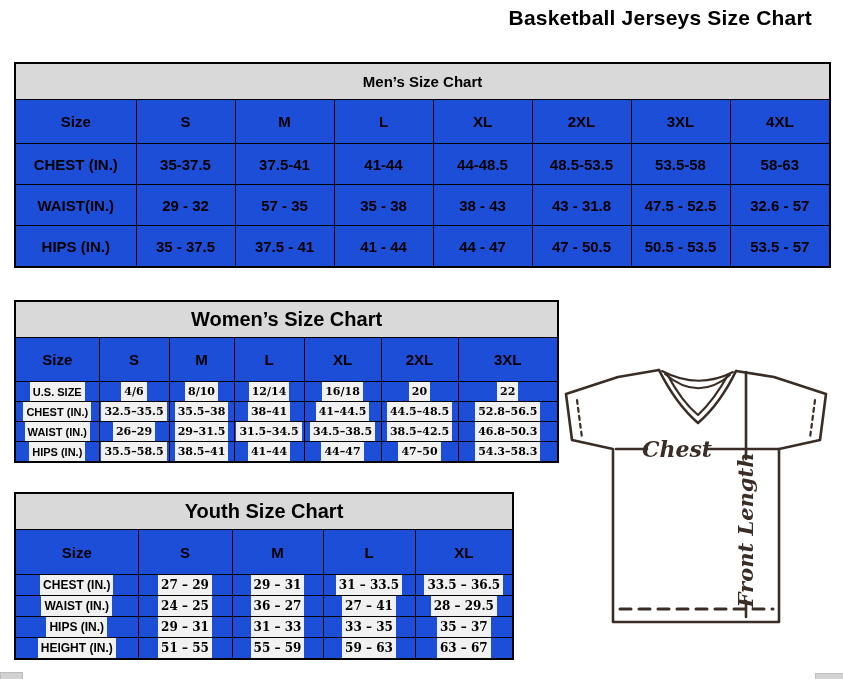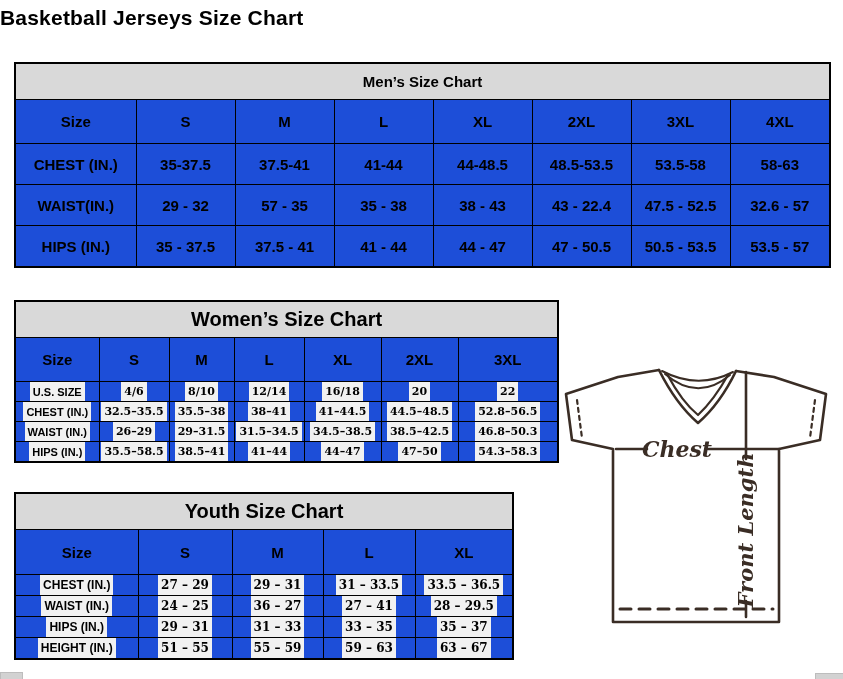--- a/index.html
+++ b/index.html
@@ -6,21 +6,21 @@
   body{
     position:relative;
     width:843px;height:679px;
     background:#ffffff;
     font-family:"Liberation Sans",sans-serif;
     color:#000;
     overflow:hidden;
   }
   .page-title{
     position:absolute;top:6px;left:0;width:812px;
-    text-align:left;
+    text-align:right;
     font-size:21px;font-weight:bold;
     letter-spacing:0.2px;
   }
   table.tbl{
     position:absolute;
     border-collapse:collapse;
     table-layout:fixed;
     border:2px solid #000;
     background:#1d4ed8;
   }
@@ -102,21 +102,21 @@
     <td>48.5-53.5</td>
     <td>53.5-58</td>
     <td>58-63</td>
   </tr>
   <tr class="data-row">
     <td>WAIST(IN.)</td>
     <td>29 - 32</td>
     <td>57 - 35</td>
     <td>35 - 38</td>
     <td>38 - 43</td>
-    <td>43 - 22.4</td>
+    <td>43 - 31.8</td>
     <td>47.5 - 52.5</td>
     <td>32.6 - 57</td>
   </tr>
   <tr class="data-row">
     <td>HIPS (IN.)</td>
     <td>35 - 37.5</td>
     <td>37.5 - 41</td>
     <td>41 - 44</td>
     <td>44 - 47</td>
     <td>47 - 50.5</td>

